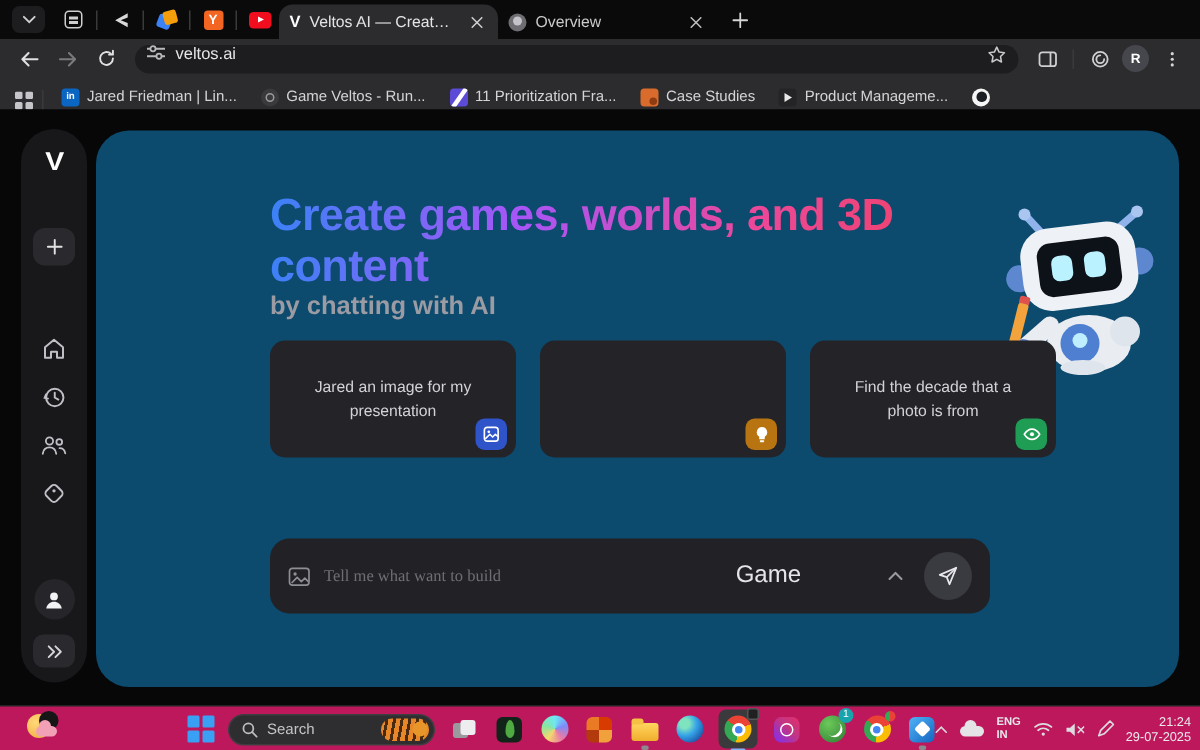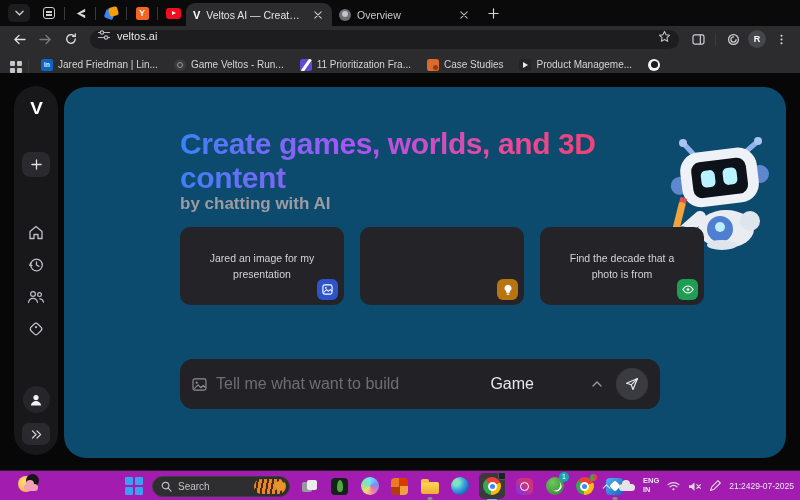--- a/index.html
+++ b/index.html
@@ -69,30 +69,30 @@
   .hero-title{position:absolute;left:116px;top:40px;width:520px;font-size:30px;line-height:1.12;font-weight:700;letter-spacing:-.4px;background:linear-gradient(93deg,#3b82f6 0%,#a855f7 32%,#ec4899 62%,#ef3f55 96%);-webkit-background-clip:text;background-clip:text;color:transparent}
   .hero-sub{position:absolute;left:116px;top:107px;font-size:17px;font-weight:600;color:#9b9ba3}
 
   .cards{position:absolute;left:116px;top:140px;display:flex;gap:16px}
   .card{position:relative;width:164px;height:78px;background:#242428;border-radius:10px;display:flex;align-items:center;justify-content:center;padding:0 16px}
   .card-text{font-size:10.5px;line-height:1.55;color:#d2d2d7;text-align:center}
   .badge{position:absolute;right:6px;bottom:5px;width:21px;height:21px;border-radius:6px;display:flex;align-items:center;justify-content:center}
   .badge-blue{background:#2f54c9}.badge-amber{background:#b97412}.badge-green{background:#1f9d55}
 
   .composer{position:absolute;left:116px;top:272px;width:480px;height:50px;background:#222226;border-radius:13px;display:flex;align-items:center;padding:0 12px}
-  .composer input{flex:1;background:transparent;border:none;outline:none;color:#e5e5e8;font-size:16px;margin-left:9px;font-family:Liberation Sans, sans-serif}
+  .composer input{flex:1;background:transparent;border:none;outline:none;color:#e5e5e8;font-size:11px;margin-left:9px;font-family:Liberation Serif, serif}
   .composer input::placeholder{color:#6e6e76}
   .mode-label{font-size:16px;color:#e6e6ea;margin-right:58px}
   .send-btn{width:32px;height:32px;border-radius:50%;background:#3a3a41;display:flex;align-items:center;justify-content:center;margin-left:14px}
 
   
   .robot{position:absolute;right:6px;top:48px;width:120px;height:115px}
 
   
-  .taskbar{position:absolute;left:0;right:0;bottom:0;height:30px;background:#a21caf;border-top:1px solid #232324}
+  .taskbar{position:absolute;left:0;right:0;bottom:0;height:30px;background:#be185d;border-top:1px solid #232324}
   .tb-weather{position:absolute;left:16px;top:4px;width:24px;height:22px}
   .moon{position:absolute;left:2px;top:1px;width:16px;height:16px;border-radius:50%;background:radial-gradient(circle at 35% 35%,#ffd97a,#f0a63a)}
   .moon-bite{position:absolute;left:10px;top:-1px;width:13px;height:13px;border-radius:50%;background:#161617}
   .pink-cloud{position:absolute;left:8px;top:9px;width:14px;height:7px;border-radius:6px;background:#f2a0b5}
   .pink-cloud::before{content:"";position:absolute;left:2px;top:-4px;width:8px;height:8px;border-radius:50%;background:#f2a0b5}
 
   .tb-center{position:absolute;left:125px;top:0;height:30px;display:flex;align-items:center;gap:9px}
   .start{width:18px;height:18px;display:grid;grid-template-columns:8px 8px;grid-template-rows:8px 8px;gap:2px}
   .start span{background:#3aa0f3;border-radius:1px}
   .searchpill{width:138px;height:21px;border-radius:11px;background:#2e2e30;border:1px solid #3e3e40;display:flex;align-items:center;padding:0 3px 0 8px;gap:6px}
@@ -122,21 +122,21 @@
   .xbadge{position:absolute;right:-4px;top:-4px;width:10px;height:10px;border-radius:50%;background:#18a4ad;color:#fff;font-size:7px;display:flex;align-items:center;justify-content:center}
   .extbadge{position:absolute;right:-2px;top:-2px;width:7px;height:7px;border-radius:50%;background:conic-gradient(#ea4335 0 50%,#34a853 0)}
   .photos{width:17px;height:17px;border-radius:4px;background:linear-gradient(135deg,#4fb3f6,#1565c0);position:relative}
   .photos::after{content:"";position:absolute;left:4.5px;top:4.5px;width:8px;height:8px;background:#fff;border-radius:2px;transform:rotate(45deg)}
   .open-dash{position:absolute;bottom:-3px;left:50%;transform:translateX(-50%);width:5px;height:2.5px;border-radius:2px;background:#8a8a8e}
 
   .tray{position:absolute;right:6px;top:0;height:30px;display:flex;align-items:center;gap:8px}
   .cloud{width:16px;height:7px;background:#e4e4e6;border-radius:6px;position:relative;margin-top:3px}
   .cloud::before{content:"";position:absolute;left:3px;top:-4px;width:8px;height:8px;border-radius:50%;background:#e4e4e6}
   .lang{display:flex;flex-direction:column;line-height:1.15;color:#e8e8ea;font-size:7.5px;font-weight:bold}
-  .clock{display:flex;flex-direction:row;align-items:flex-end;line-height:1.2;color:#eaeaec;font-size:8.5px}
+  .clock{display:flex;flex-direction:column;align-items:flex-end;line-height:1.2;color:#eaeaec;font-size:8.5px}
 
   svg{display:block}
 </style>
 </head>
 <body>
 
 <div class="screen">
 
   <div class="tabstrip">
     <div class="ts-btn">

